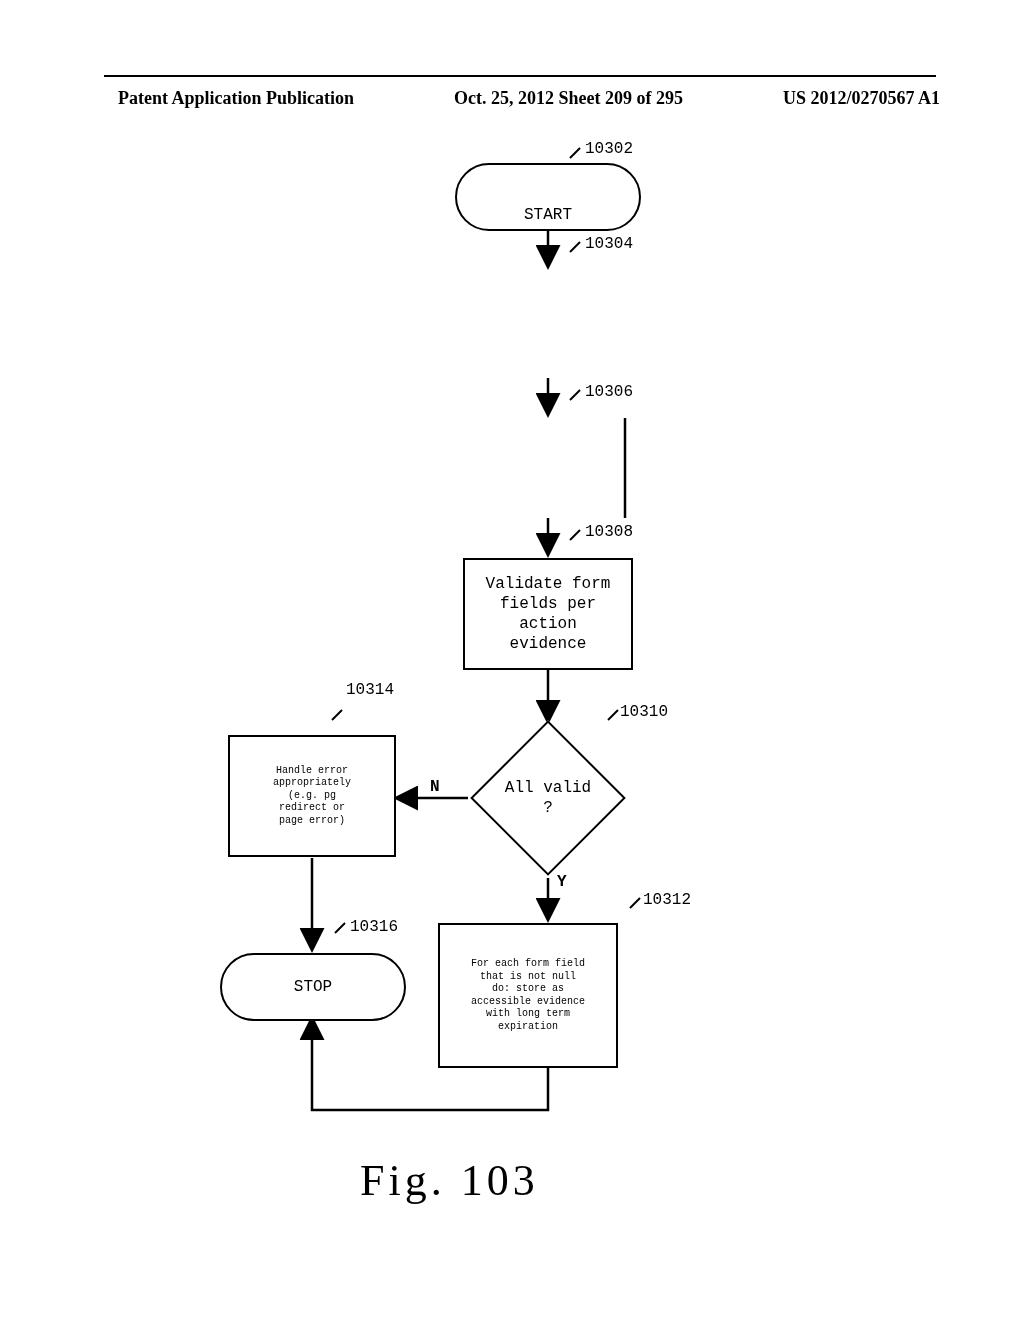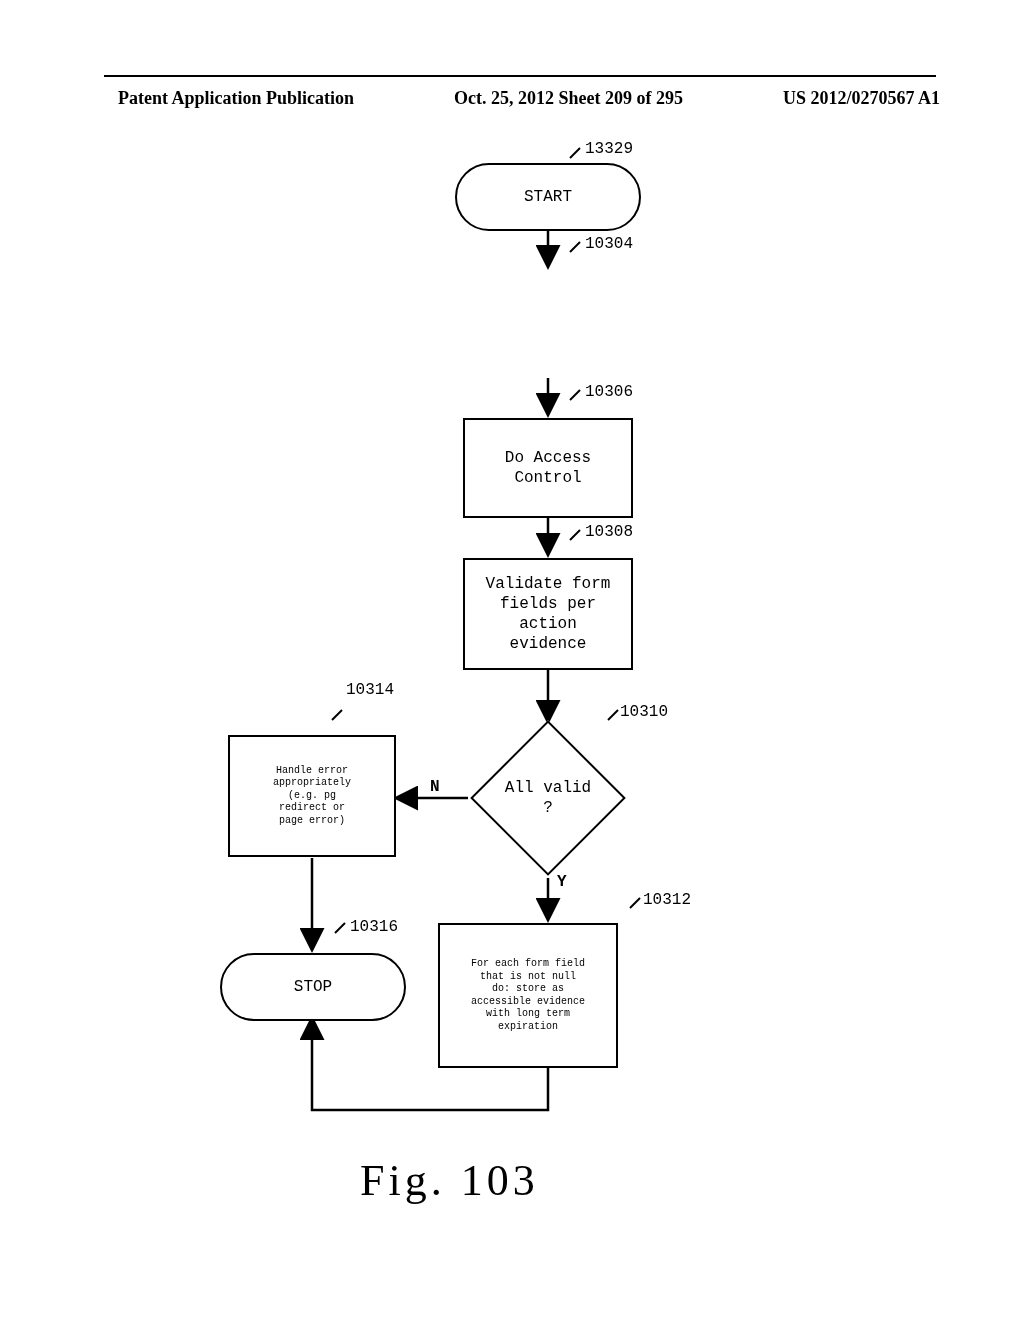--- a/index.html
+++ b/index.html
@@ -125,31 +125,27 @@
 
     <path d="M332 720 l10 -10" stroke="#000" stroke-width="2"></path>
 
     <line x1="312" y1="858" x2="312" y2="948" stroke="#000" stroke-width="2.5" marker-end="url(#arrow)"></line>
 
     <path d="M335 933 l10 -10" stroke="#000" stroke-width="2"></path>
 
     <path d="M548 1068 L548 1110 L312 1110 L312 1020" stroke="#000" stroke-width="2.5" fill="none" marker-end="url(#arrow)"></path>
   </svg>
 
-  <div class="terminator" style="left:455px; top:163px; width:186px; height:68px;">
+  <div class="terminator" style="left:455px; top:163px; width:186px; height:68px;align-items:flex-end;">
     <span class="box-text">START</span>
   </div>
-  <div class="ref" style="left:585px; top:140px;">13329</div>
+  <div class="ref" style="left:585px; top:140px;">10302</div>
 
   <div class="ref" style="left:585px; top:235px;">10304</div>
 
-  <div class="box" style="left:463px; top:418px; width:170px; height:100px;">
-    <span class="box-text">Do Access
-Control</span>
-  </div>
   <div class="ref" style="left:585px; top:383px;">10306</div>
 
   <div class="box" style="left:463px; top:558px; width:170px; height:112px;">
     <span class="box-text">Validate form
 fields per
 action
 evidence</span>
   </div>
   <div class="ref" style="left:585px; top:523px;">10308</div>
 

